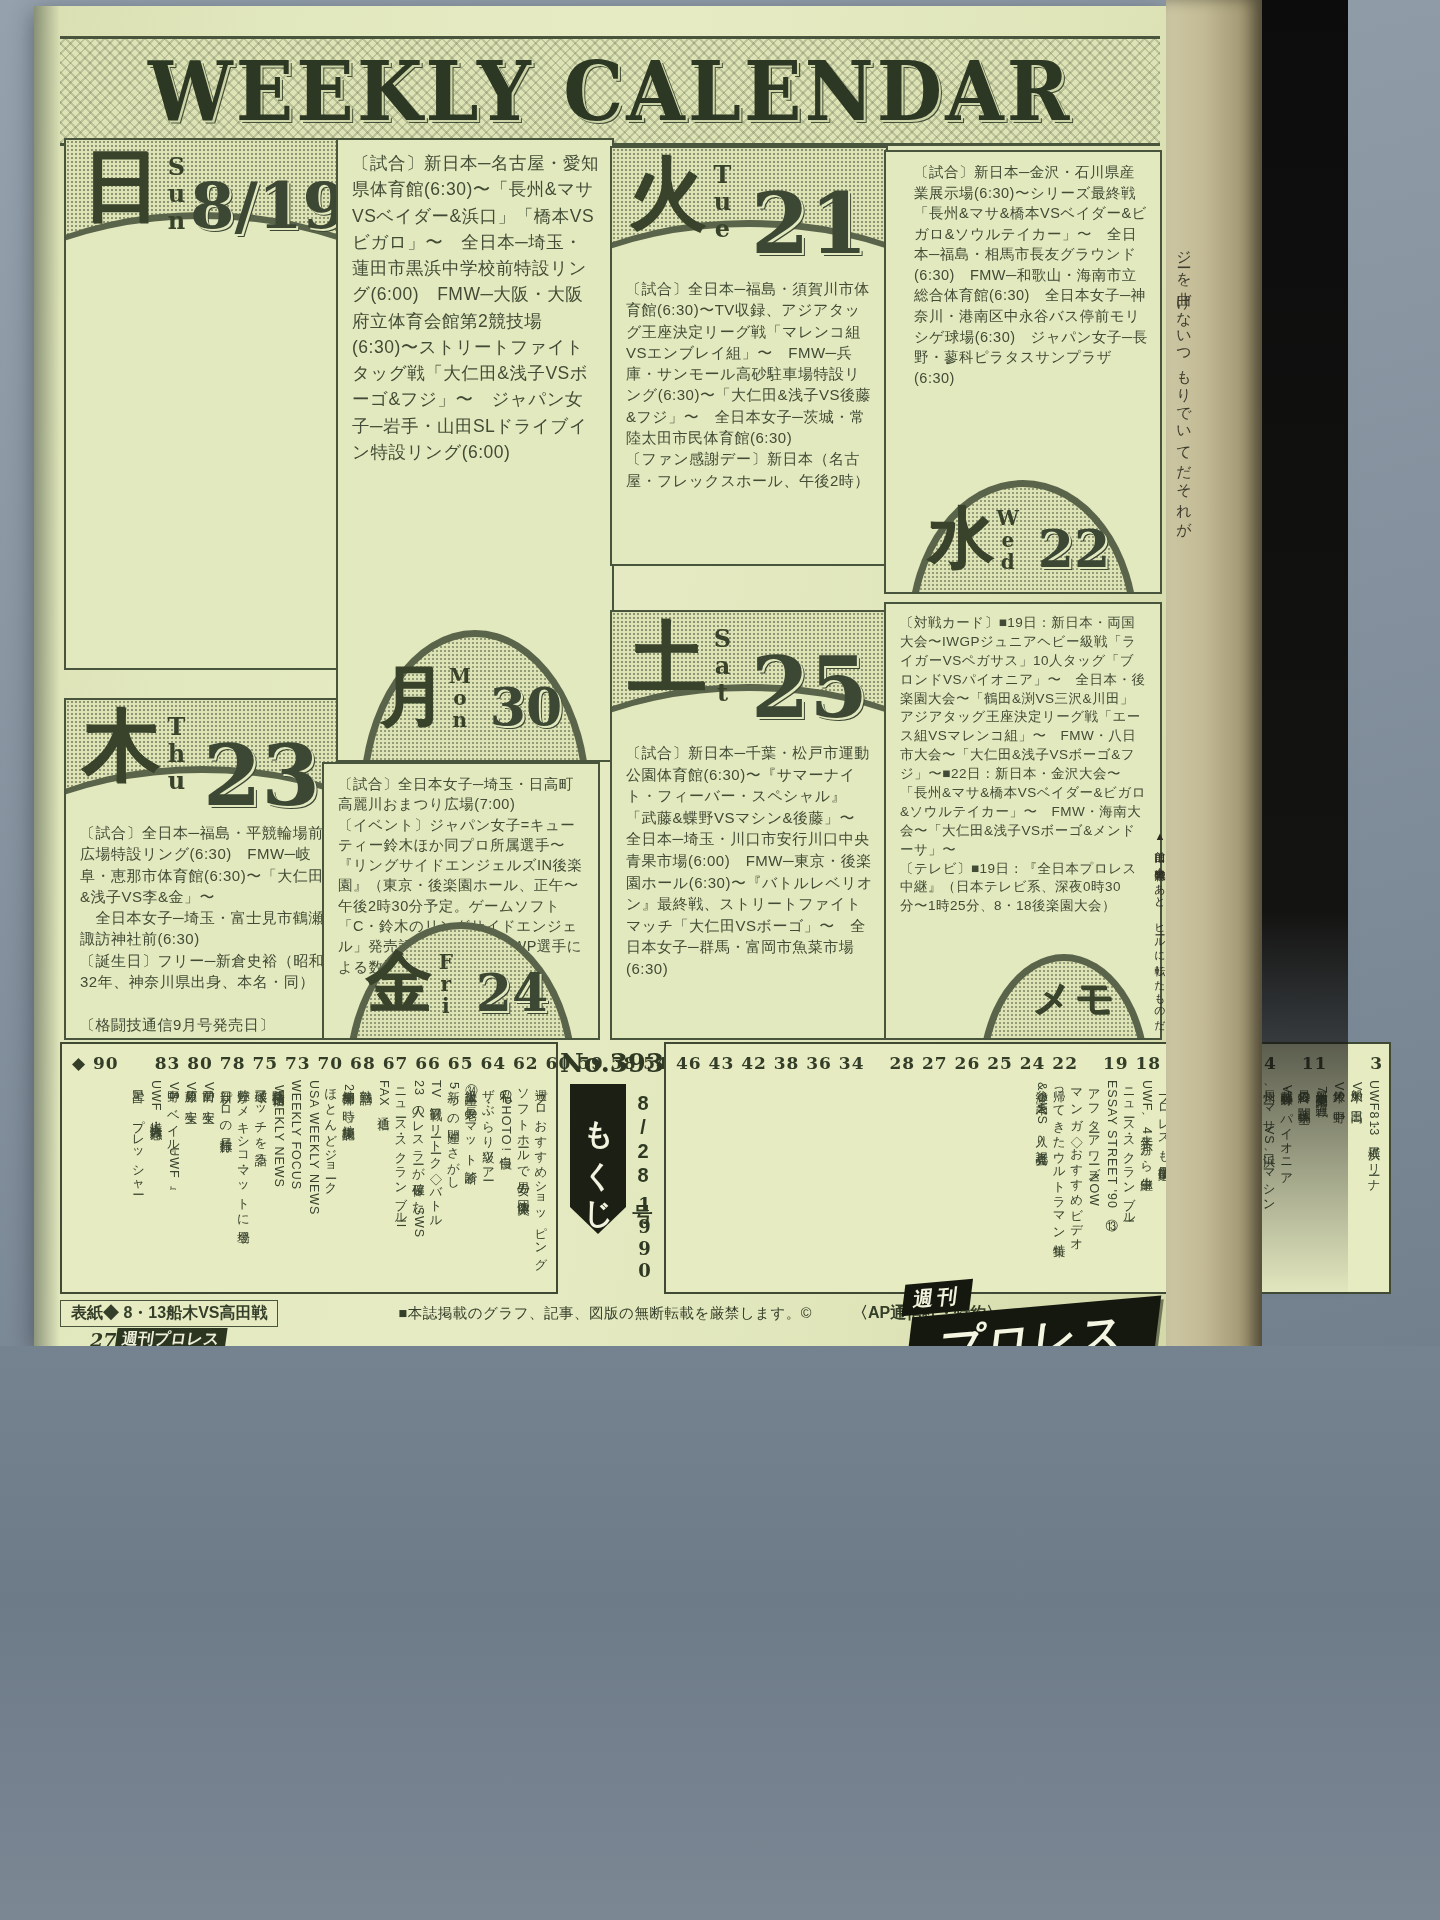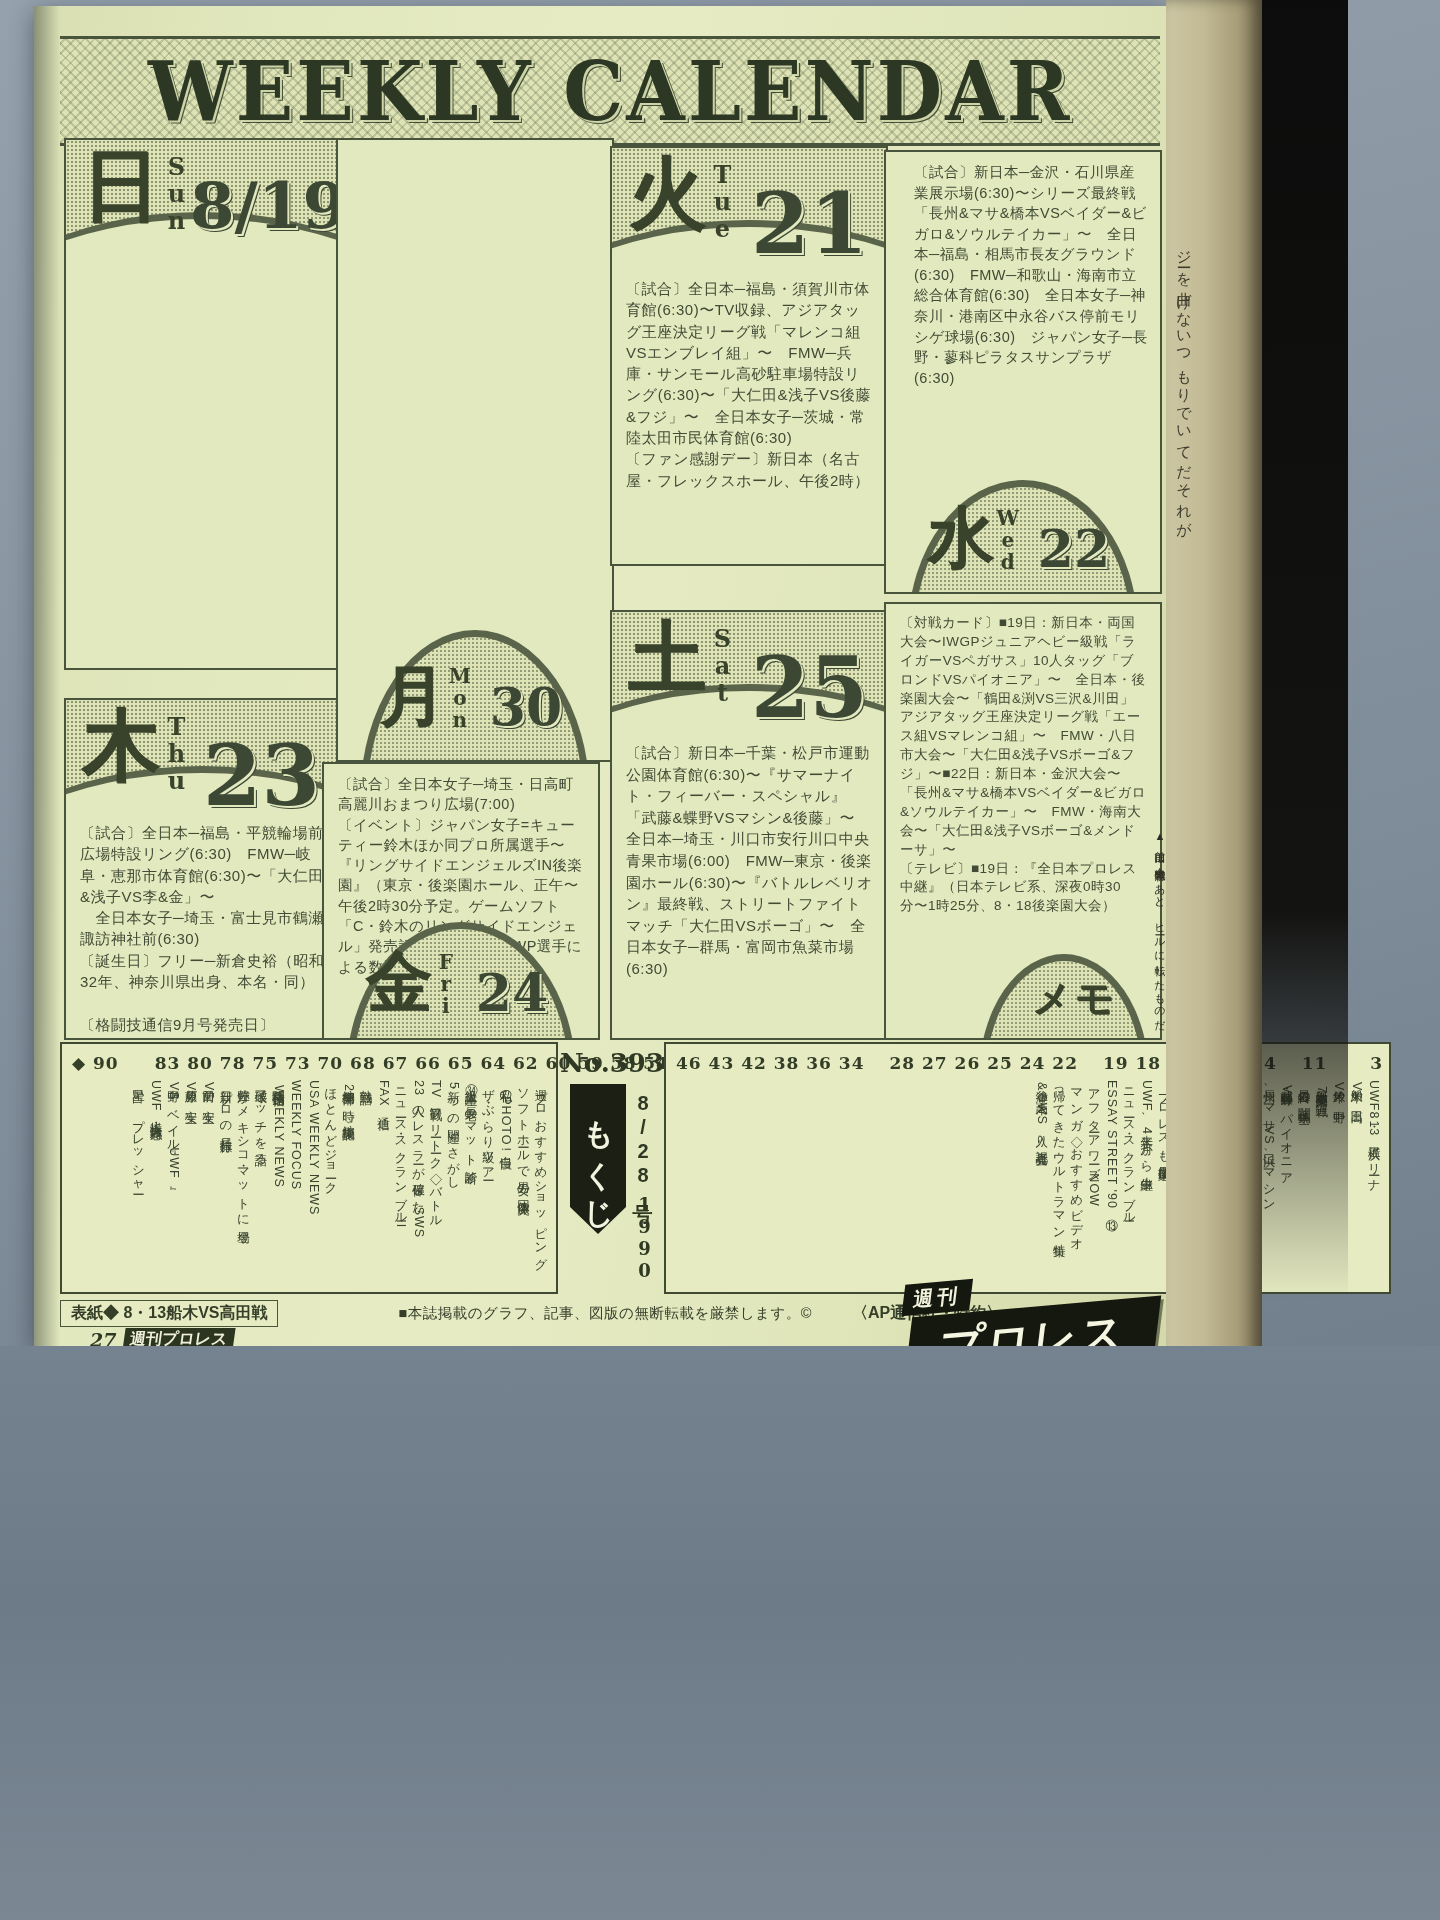--- a/index.html
+++ b/index.html
@@ -83,21 +83,21 @@
   .issue-side{position:absolute;writing-mode:vertical-rl;text-orientation:upright;
     font-weight:bold;color:#2e3823;}
   .issue-date{left:70px;top:48px;font-size:20px;letter-spacing:2px;}
   .issue-year{left:74px;top:150px;font-size:18px;font-family:"DejaVu Serif",serif;letter-spacing:1px;}
   
   .footer-row{position:absolute;left:26px;top:1294px;width:1100px;display:flex;align-items:center;
     font-size:16px;color:#343e29;}
   .cover-note{font-weight:bold;border:1px solid #49543d;padding:2px 10px;background:#e6ebc2;}
   .repro-note{margin-left:120px;font-size:14.5px;letter-spacing:.5px;}
   .ap-note{margin-left:40px;font-weight:bold;font-size:16px;}
-  .pagefoot{position:absolute;left:56px;top:1322px;font-size:16px;color:#2f3924;display:flex;align-items:center;gap:8px;}
+  .pagefoot{position:absolute;left:56px;top:1322px;font-size:16px;color:#2f3924;display:flex;align-items:center;gap:0;}
   .pagefoot .num{font-family:"DejaVu Serif",serif;font-style:italic;font-weight:bold;font-size:19px;}
   .pagefoot .mag{font-weight:bold;background:#2c3520;color:#eef0da;padding:1px 6px;transform:skewX(-8deg);}
   .logo{position:absolute;left:872px;top:1268px;width:250px;transform:rotate(-5deg);}
   .logo .top{display:inline-block;background:#15180e;color:#f1f3dd;font-weight:bold;font-size:20px;
     padding:2px 10px;transform:skewX(-12deg);letter-spacing:4px;}
   .logo .main{margin-top:2px;background:#15180e;color:#f4f6e2;font-weight:bold;font-size:44px;
     padding:4px 14px 6px;transform:skewX(-12deg);letter-spacing:2px;text-align:center;
     box-shadow:3px 4px 0 rgba(20,24,14,.5);}
 </style>
 </head>
@@ -133,20 +133,21 @@
       </div>
       <div class="cell-body small" style="font-size:15px;line-height:1.42;">〔試合〕全日本─福島・平競輪場前広場特設リング(6:30)　FMW─岐阜・恵那市体育館(6:30)〜「大仁田&amp;浅子VS李&amp;金」〜
 　全日本女子─埼玉・富士見市鶴瀬諏訪神社前(6:30)
 〔誕生日〕フリー─新倉史裕（昭和32年、神奈川県出身、本名・同）
 
 〔格闘技通信9月号発売日〕
 〔週刊プロレス発売日〕</div>
     </div>
 
     <div class="cell" style="left:302px;top:132px;width:274px;height:620px;">
+      <div class="cell-body">〔試合〕新日本─名古屋・愛知県体育館(6:30)〜「長州&amp;マサVSベイダー&amp;浜口」「橋本VSビガロ」〜　全日本─埼玉・蓮田市黒浜中学校前特設リング(6:00)　FMW─大阪・大阪府立体育会館第2競技場(6:30)〜ストリートファイトタッグ戦「大仁田&amp;浅子VSボーゴ&amp;フジ」〜　ジャパン女子─岩手・山田SLドライブイン特設リング(6:00)</div>
       <div class="dome">
         <div class="shape"></div>
         <div class="inner">
           <span class="kanji">月</span>
           <span class="roman">Mon</span>
           <span class="datenum">30</span>
         </div>
       </div>
     </div>
 

